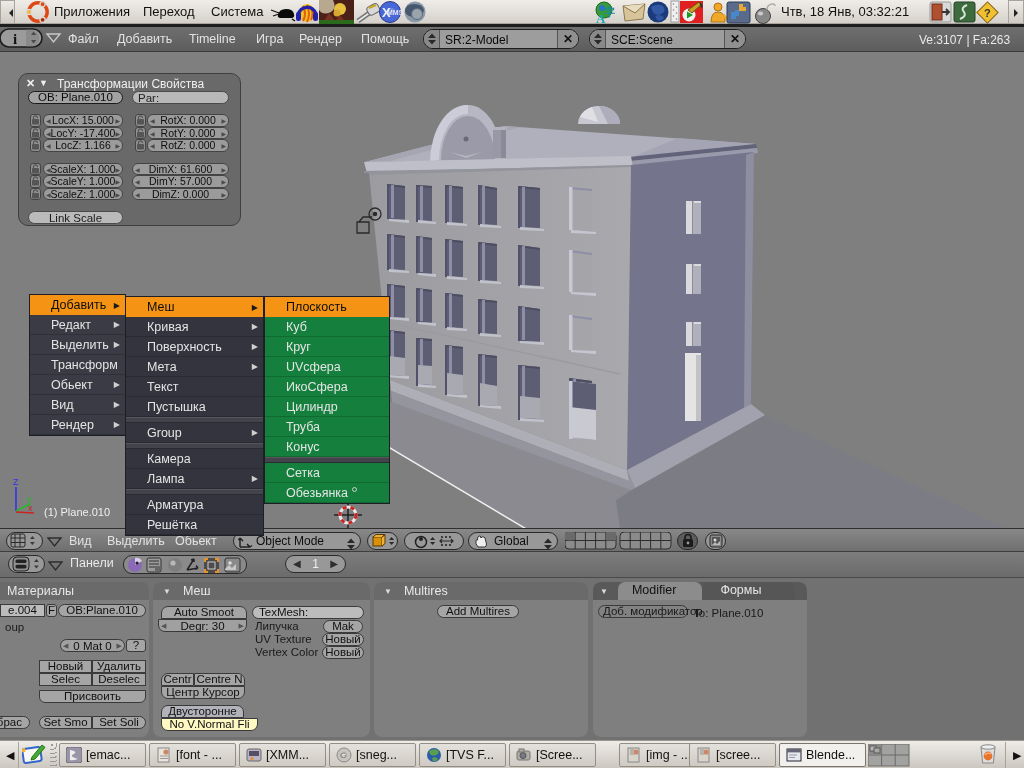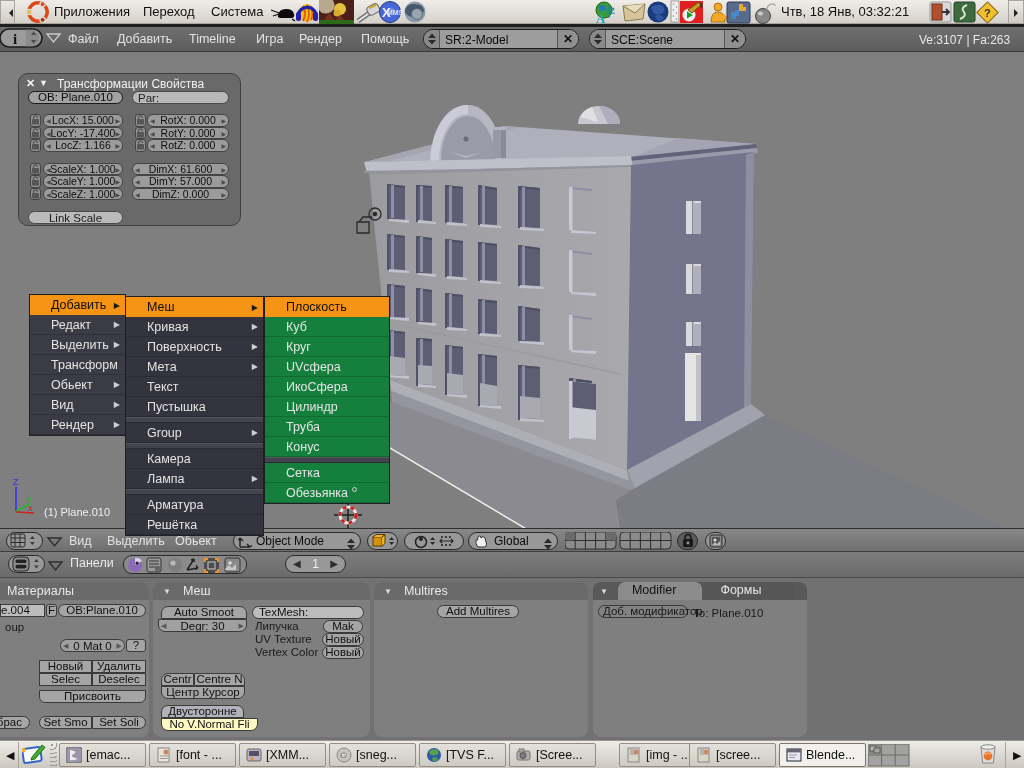--- a/index.html
+++ b/index.html
@@ -26,21 +26,21 @@
 .hgroup{position:absolute;top:3px;height:19px;background:#8a8a8a;border:1.2px solid #2a2a2a;border-radius:9px;padding:0}
 #btnheader{position:absolute;left:0;top:552px;width:1024px;height:26px;background:linear-gradient(#7d7d7d,#6b6b6b);border-bottom:1px solid #4a4a4a}
 #btnheader .vmenu{color:#e8e8e8}
 #btnwin{position:absolute;left:0;top:578px;width:1024px;height:162px;background:#717171;overflow:hidden}
 .panel{position:absolute;top:4px;height:155px;background:#7f7f7f;border-radius:8px}
 .phead{position:absolute;left:0;top:0;right:0;height:18px;background:#6a6a6a;border-radius:8px 8px 0 0;color:#e8e8e8;font-size:12.5px;display:flex;align-items:center}
 .ptri{font-size:8px;color:#dcdcdc}
 .ptab-on{margin-left:10px;background:#8c8c8c;color:#111;height:18px;padding:1px 26px 0 14px;font-size:12.5px;border-radius:7px 7px 0 0}
 .ptab-off{background:#565656;color:#e4e4e4;height:18px;padding:1px 34px 3px 18px;font-size:12.5px;border-radius:7px 7px 0 0}
 .pbtn{position:absolute;height:13px;background:#a5a5a5;border:1px solid #3a3a3a;font-size:11.5px;color:#101010;text-align:center;line-height:11px;overflow:hidden}
-.pfield{position:absolute;height:13px;background:#bcbcbc;border:1px solid #3a3a3a;font-size:11.5px;color:#101010;line-height:11px}
+.pfield{position:absolute;height:13px;background:#bcbcbc;border:1px solid #3a3a3a;font-size:11.5px;color:#101010;text-align:center;line-height:11px}
 .plabel{position:absolute;font-size:11.5px;color:#1a1a1a;height:13px;line-height:13px}
 .pslider{position:absolute;height:13px;background:#a0a0a0;border:1px solid #3a3a3a;border-radius:7px;font-size:11.5px;color:#101010;display:flex;align-items:center}
 .pslider .tval{flex:1;text-align:center}
 .pslider .tarr{font-size:7px;color:#555;padding:0 2px}
 #taskbar{position:absolute;left:0;top:740px;width:1024px;height:28px;background:linear-gradient(#eeece8,#ccc8c0);border-top:1px solid #9a968e}
 .tsep{position:absolute;top:2px;width:7px;height:24px;background:repeating-radial-gradient(circle at 2px 2px,#999 0 1px,transparent 1px 4px)}
 .tbtn{position:absolute;top:2px;height:24px;background:linear-gradient(#e4e1dc,#cfcbc3);border:1px solid #928e86;border-radius:2px;display:flex;align-items:center;font-size:12.5px;color:#111;overflow:hidden;white-space:nowrap}
 .tbtn.active{background:#f2f0ed;border-color:#7a766e}
 #tpanel{position:absolute;left:18px;top:73px;width:223px;height:153px;background:rgba(104,104,104,0.95);border:1px solid #3f3f3f;border-radius:10px;font-size:11.5px}
 #tphead{position:absolute;left:0;top:3px;width:100%;height:14px;color:#f0f0f0}

